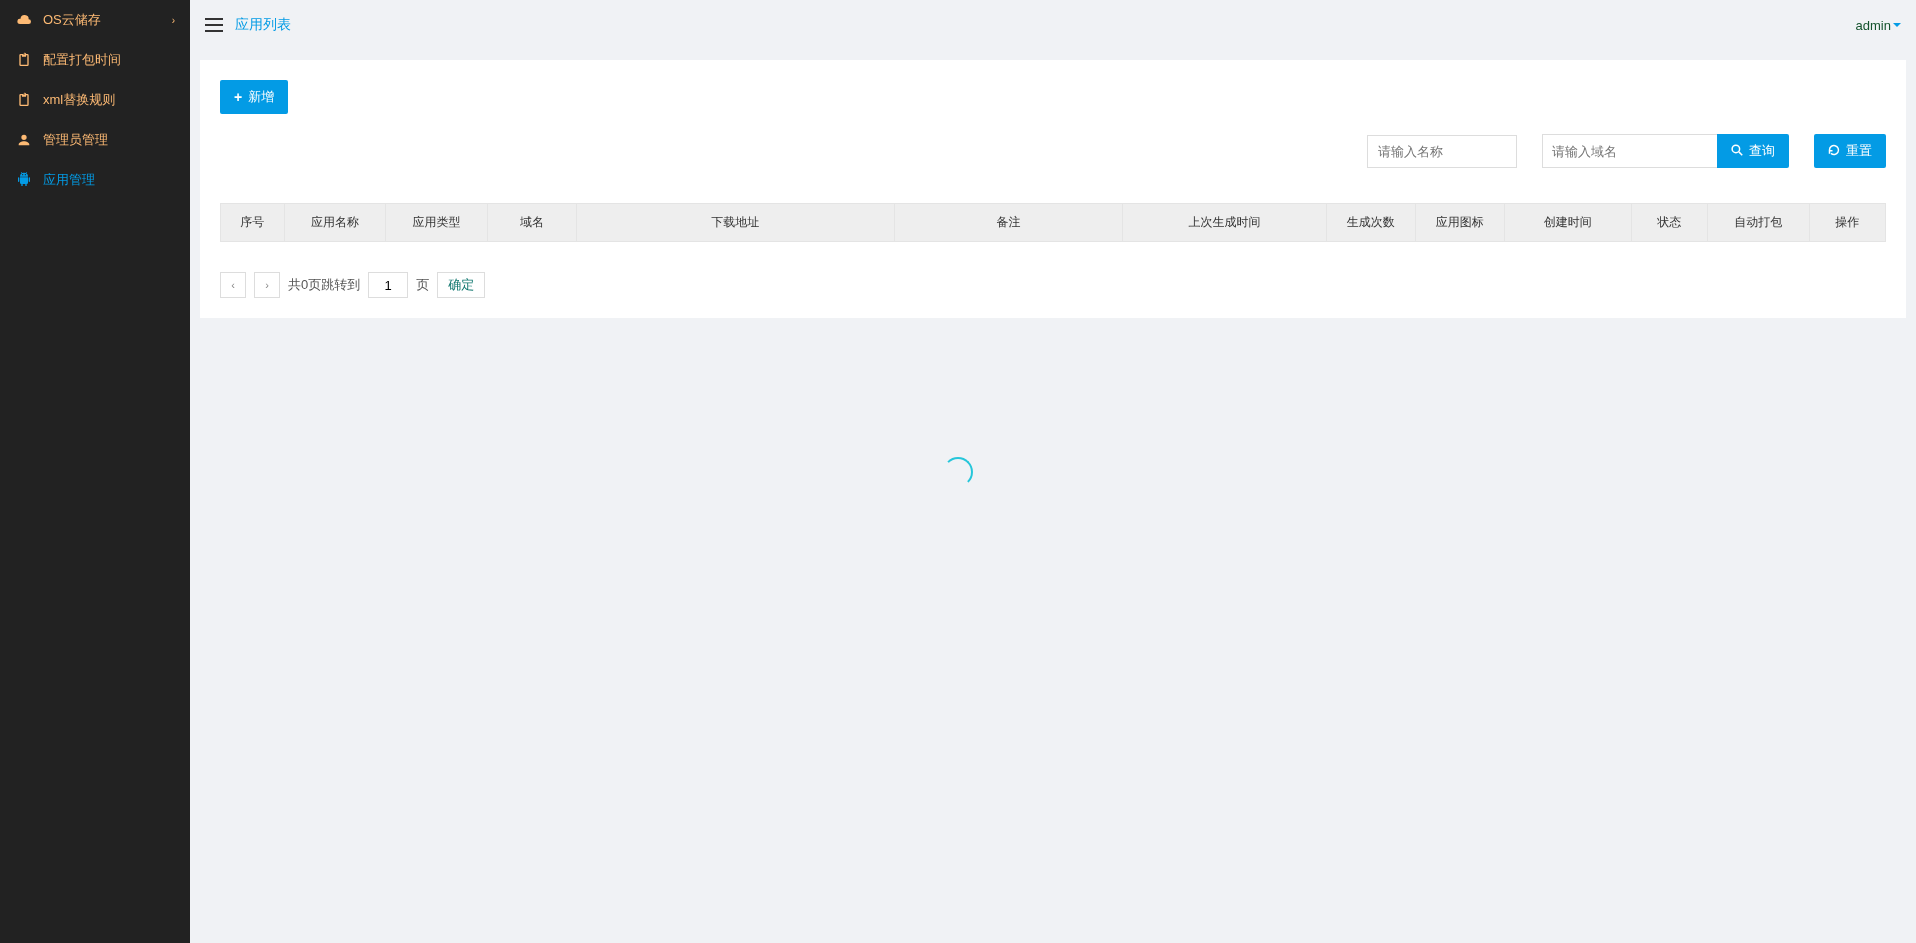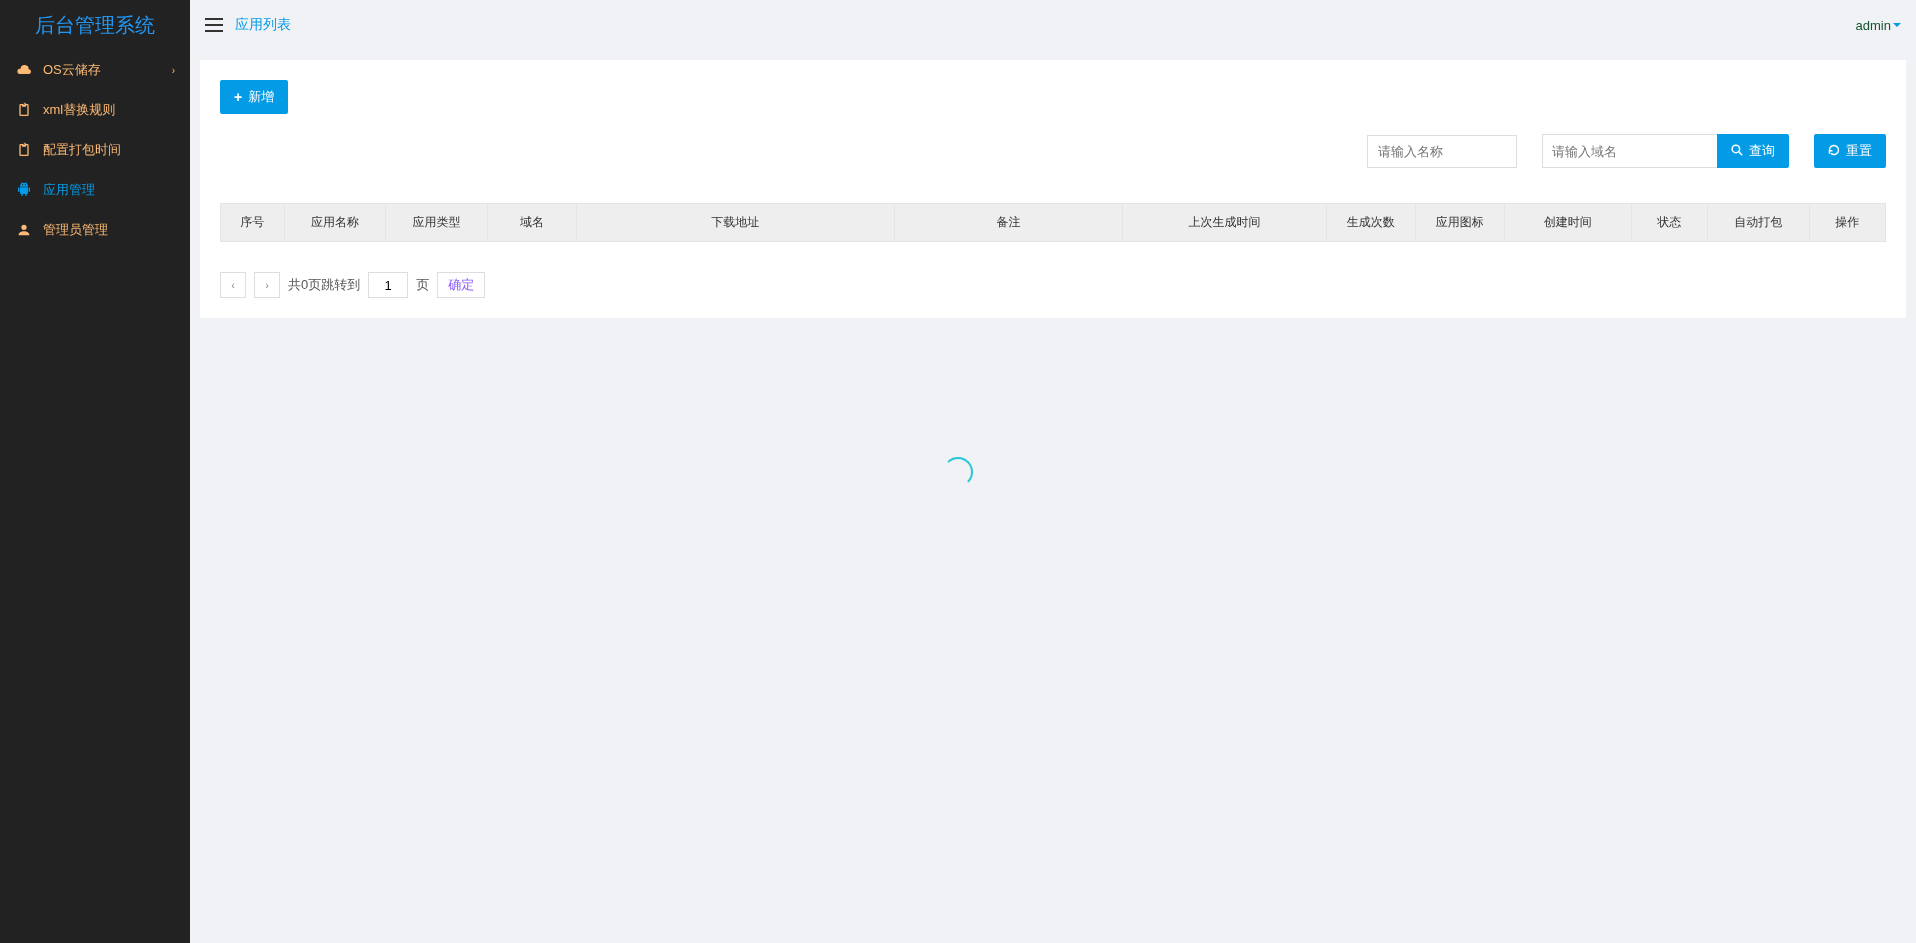--- a/index.html
+++ b/index.html
@@ -45,74 +45,73 @@
     .input-group .text-input { border-right: none; padding-left: 9px; }
     
     
     .table { width: 100%; border-collapse: collapse; margin-bottom: 30px; }
     .table th { background: #eee; border: 1px solid #e4e4e4; padding: 10px 8px; font-weight: normal; font-size: 12px; text-align: center; color: #333; }
     
     
     .pagination { display: flex; align-items: center; gap: 8px; font-size: 13px; color: #555; }
     .page-btn { width: 26px; height: 26px; border: 1px solid #ddd; background: #fff; display: inline-flex; align-items: center; justify-content: center; cursor: pointer; color: #888; font-size: 11px; }
     .page-input { width: 40px; height: 26px; border: 1px solid #ddd; text-align: center; font-size: 13px; }
-    .page-confirm { height: 26px; padding: 0 10px; border: 1px solid #ddd; background: #fff; cursor: pointer; font-size: 13px; color: #8b5cf6; }
+    .page-confirm { height: 26px; padding: 0 10px; border: 1px solid #ddd; background: #fff; cursor: pointer; font-size: 13px; color: #0f766e; }
     
     
     .spinner-overlay { position: fixed; top: 0; left: 0; right: 0; bottom: 0; display: flex; align-items: center; justify-content: center; pointer-events: none; }
     .spinner { width: 30px; height: 30px; border: 2px solid transparent; border-top-color: #26c6da; border-right-color: #26c6da; border-radius: 50%; animation: spin 0.8s linear infinite; }
     @keyframes spin { to { transform: rotate(360deg); } }
   </style>
 </head>
 <body>
 
 <div class="layout">
   <aside class="sidebar">
-    <div class="logo">后台管理系统</div>
     <div id="nav-list">
         <div class="nav-item">
           <span class="icon">
             <svg width="16" height="16" viewBox="0 0 24 24">
               <path d="M19 18H6a4 4 0 1 1 .8-7.93A6 6 0 0 1 19 11a3.5 3.5 0 0 1 0 7z"></path>
             </svg>
           </span>
           <span>OS云储存</span>
           <span class="chevron">›</span>
         </div>
         <div class="nav-item">
           <span class="icon">
             <svg width="16" height="16" viewBox="0 0 24 24">
               <path d="M17 3h-2a2 2 0 0 0-4 0H7a2 2 0 0 0-2 2v14a2 2 0 0 0 2 2h10a2 2 0 0 0 2-2V5a2 2 0 0 0-2-2zm-5-1a1 1 0 1 1 0 2 1 1 0 0 1 0-2zm5 17H7V5h2v2h6V5h2z"></path>
             </svg>
           </span>
+          <span>配置打包时间</span>
+        </div>
+        <div class="nav-item">
+          <span class="icon">
+            <svg width="16" height="16" viewBox="0 0 24 24">
+              <path d="M17 3h-2a2 2 0 0 0-4 0H7a2 2 0 0 0-2 2v14a2 2 0 0 0 2 2h10a2 2 0 0 0 2-2V5a2 2 0 0 0-2-2zm-5-1a1 1 0 1 1 0 2 1 1 0 0 1 0-2zm5 17H7V5h2v2h6V5h2z"></path>
+            </svg>
+          </span>
           <span>xml替换规则</span>
         </div>
         <div class="nav-item">
           <span class="icon">
             <svg width="16" height="16" viewBox="0 0 24 24">
-              <path d="M17 3h-2a2 2 0 0 0-4 0H7a2 2 0 0 0-2 2v14a2 2 0 0 0 2 2h10a2 2 0 0 0 2-2V5a2 2 0 0 0-2-2zm-5-1a1 1 0 1 1 0 2 1 1 0 0 1 0-2zm5 17H7V5h2v2h6V5h2z"></path>
-            </svg>
-          </span>
-          <span>配置打包时间</span>
+              <path d="M12 12a4 4 0 1 0 0-8 4 4 0 0 0 0 8zm0 2c-4 0-8 2-8 5v1h16v-1c0-3-4-5-8-5z"></path>
+            </svg>
+          </span>
+          <span>管理员管理</span>
         </div>
         <div class="nav-item active">
           <span class="icon">
             <svg width="16" height="16" viewBox="0 0 24 24">
               <path d="M6 8v8a2 2 0 0 0 2 2v3h2v-3h4v3h2v-3a2 2 0 0 0 2-2V8H6zm-2 0a1 1 0 0 0-1 1v5a1 1 0 1 0 2 0V9a1 1 0 0 0-1-1zm16 0a1 1 0 0 0-1 1v5a1 1 0 1 0 2 0V9a1 1 0 0 0-1-1zM15.5 2l1.3-1.3-.7-.7L14.6 1.5A6 6 0 0 0 12 1a6 6 0 0 0-2.6.5L7.9 0l-.7.7L8.5 2A5 5 0 0 0 6 7h12a5 5 0 0 0-2.5-5zM10 5a1 1 0 1 1 0-2 1 1 0 0 1 0 2zm4 0a1 1 0 1 1 0-2 1 1 0 0 1 0 2z"></path>
             </svg>
           </span>
           <span>应用管理</span>
-        </div>
-        <div class="nav-item">
-          <span class="icon">
-            <svg width="16" height="16" viewBox="0 0 24 24">
-              <path d="M12 12a4 4 0 1 0 0-8 4 4 0 0 0 0 8zm0 2c-4 0-8 2-8 5v1h16v-1c0-3-4-5-8-5z"></path>
-            </svg>
-          </span>
-          <span>管理员管理</span>
         </div>
       </div>
   </aside>
 
   <div class="main">
     <header class="header">
       <span class="hamburger">
         <svg width="18" height="14" viewBox="0 0 18 14">
             <line x1="0" y1="1" x2="18" y2="1" stroke-width="2"></line>
             <line x1="0" y1="7" x2="18" y2="7" stroke-width="2"></line>

